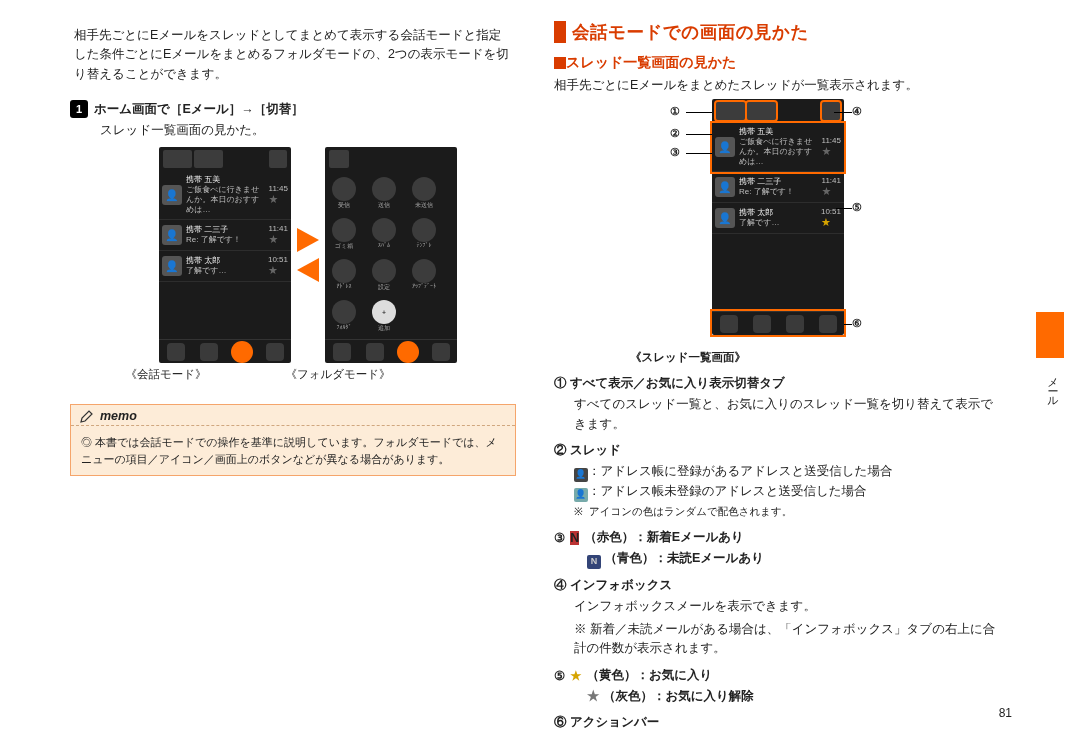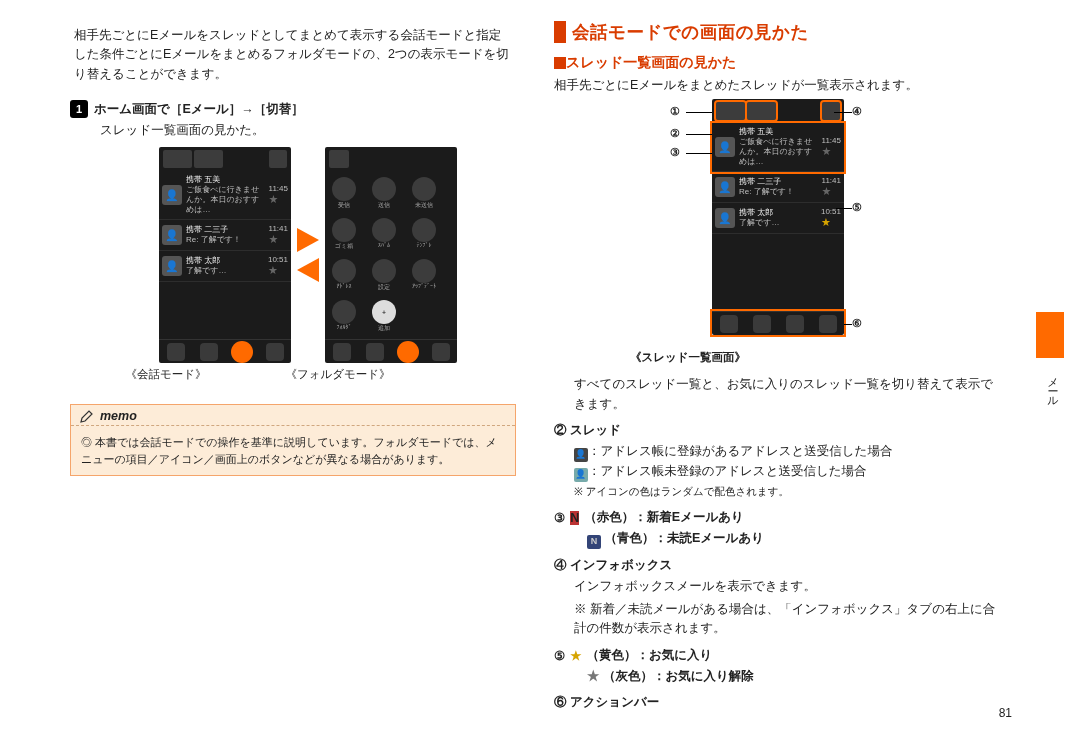--- a/index.html
+++ b/index.html
@@ -110,21 +110,21 @@
 
   .desc-list { margin-top: 10px; }
   .desc-item { margin: 8px 0; }
   .di-hd { font-weight: bold; display:flex; align-items:center; gap:5px;}
   .di-body { margin: 3px 0 0 20px; line-height:1.55;}
   .di-body .ico-box {
     display:inline-flex; width:14px; height:14px; background:#444; color:#ccc;
     align-items:center; justify-content:center; border-radius:2px; font-size:9px;
     vertical-align: -2px;
   }
-  .di-body .note { font-size:10.5px; }
+  .di-body .note { font-size:10.5px;font-family:Liberation Mono, monospace; }
   .star-y { color:#d6a400; }
   .star-g { color:#777; }
 
   
   .tab-right {
     position: absolute; right: 16px; top: 312px; width: 28px; height: 46px; background: #ff6a00;
   }
   .vlabel {
     position: absolute; right: 20px; top: 370px; writing-mode: vertical-rl;
     font-size: 11px; letter-spacing: 3px;
@@ -401,20 +401,21 @@
           <span>⑥</span>
         </div>
       <div class="lead" style="left:290px; top:225px; width:8px;"></div>
 
       <div class="r-cap" style="position:absolute; bottom:0;">《スレッド一覧画面》</div>
     </div>
 
     <div class="desc-list">
 
       <div class="desc-item">
+        <div class="di-hd">① すべて表示／お気に入り表示切替タブ</div>
         <div class="di-body">すべてのスレッド一覧と、お気に入りのスレッド一覧を切り替えて表示できます。</div>
       </div>
 
       <div class="desc-item">
         <div class="di-hd">② スレッド</div>
         <div class="di-body">
           <span class="ico-box">👤</span><span>：アドレス帳に登録があるアドレスと送受信した場合</span><br>
           <span class="ico-box" style="background:#7aa">👤</span><span>：アドレス帳未登録のアドレスと送受信した場合</span><br>
           <span class="note">※ アイコンの色はランダムで配色されます。</span>
         </div>

